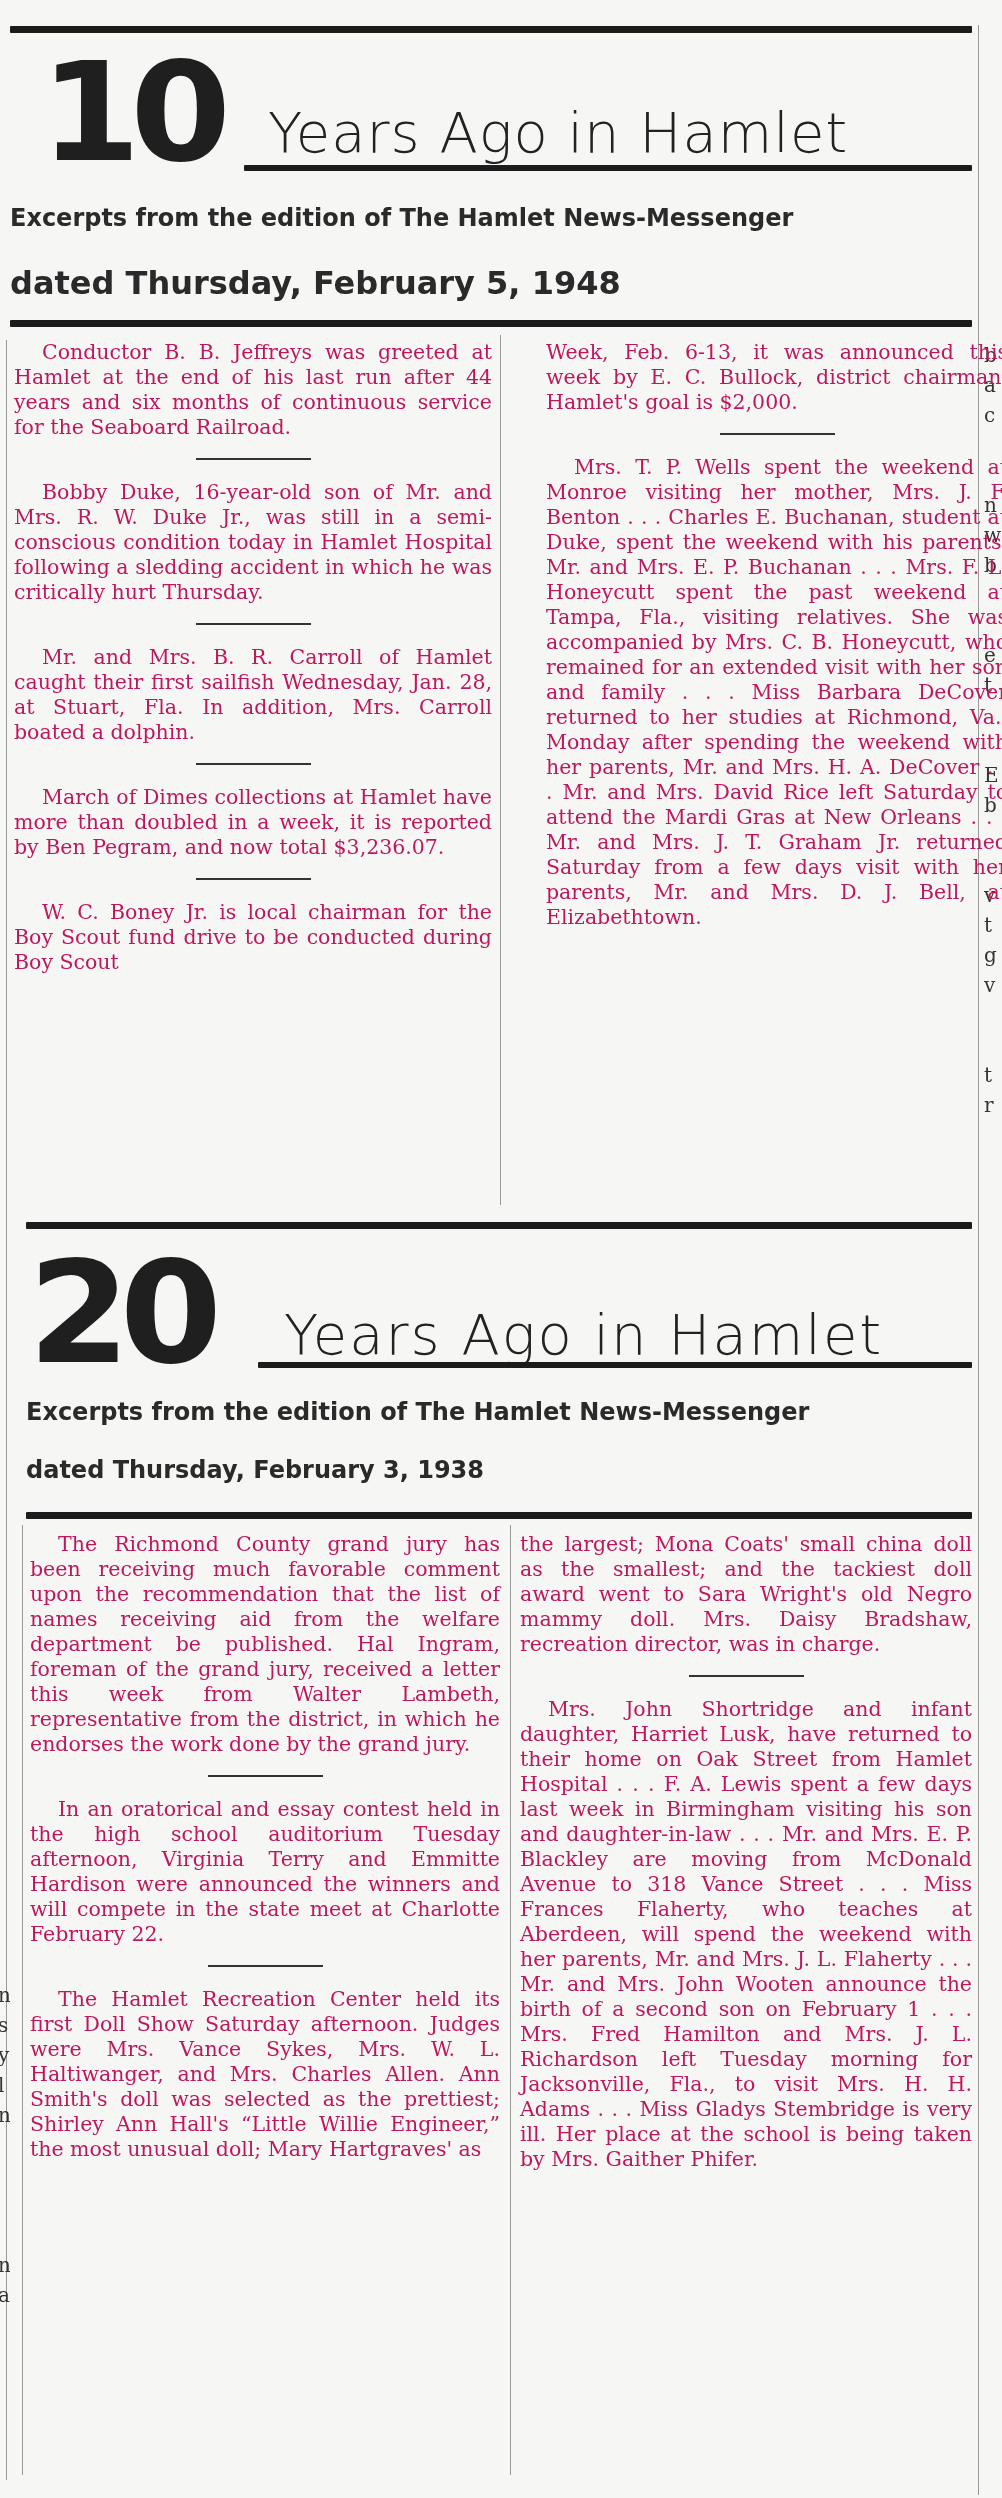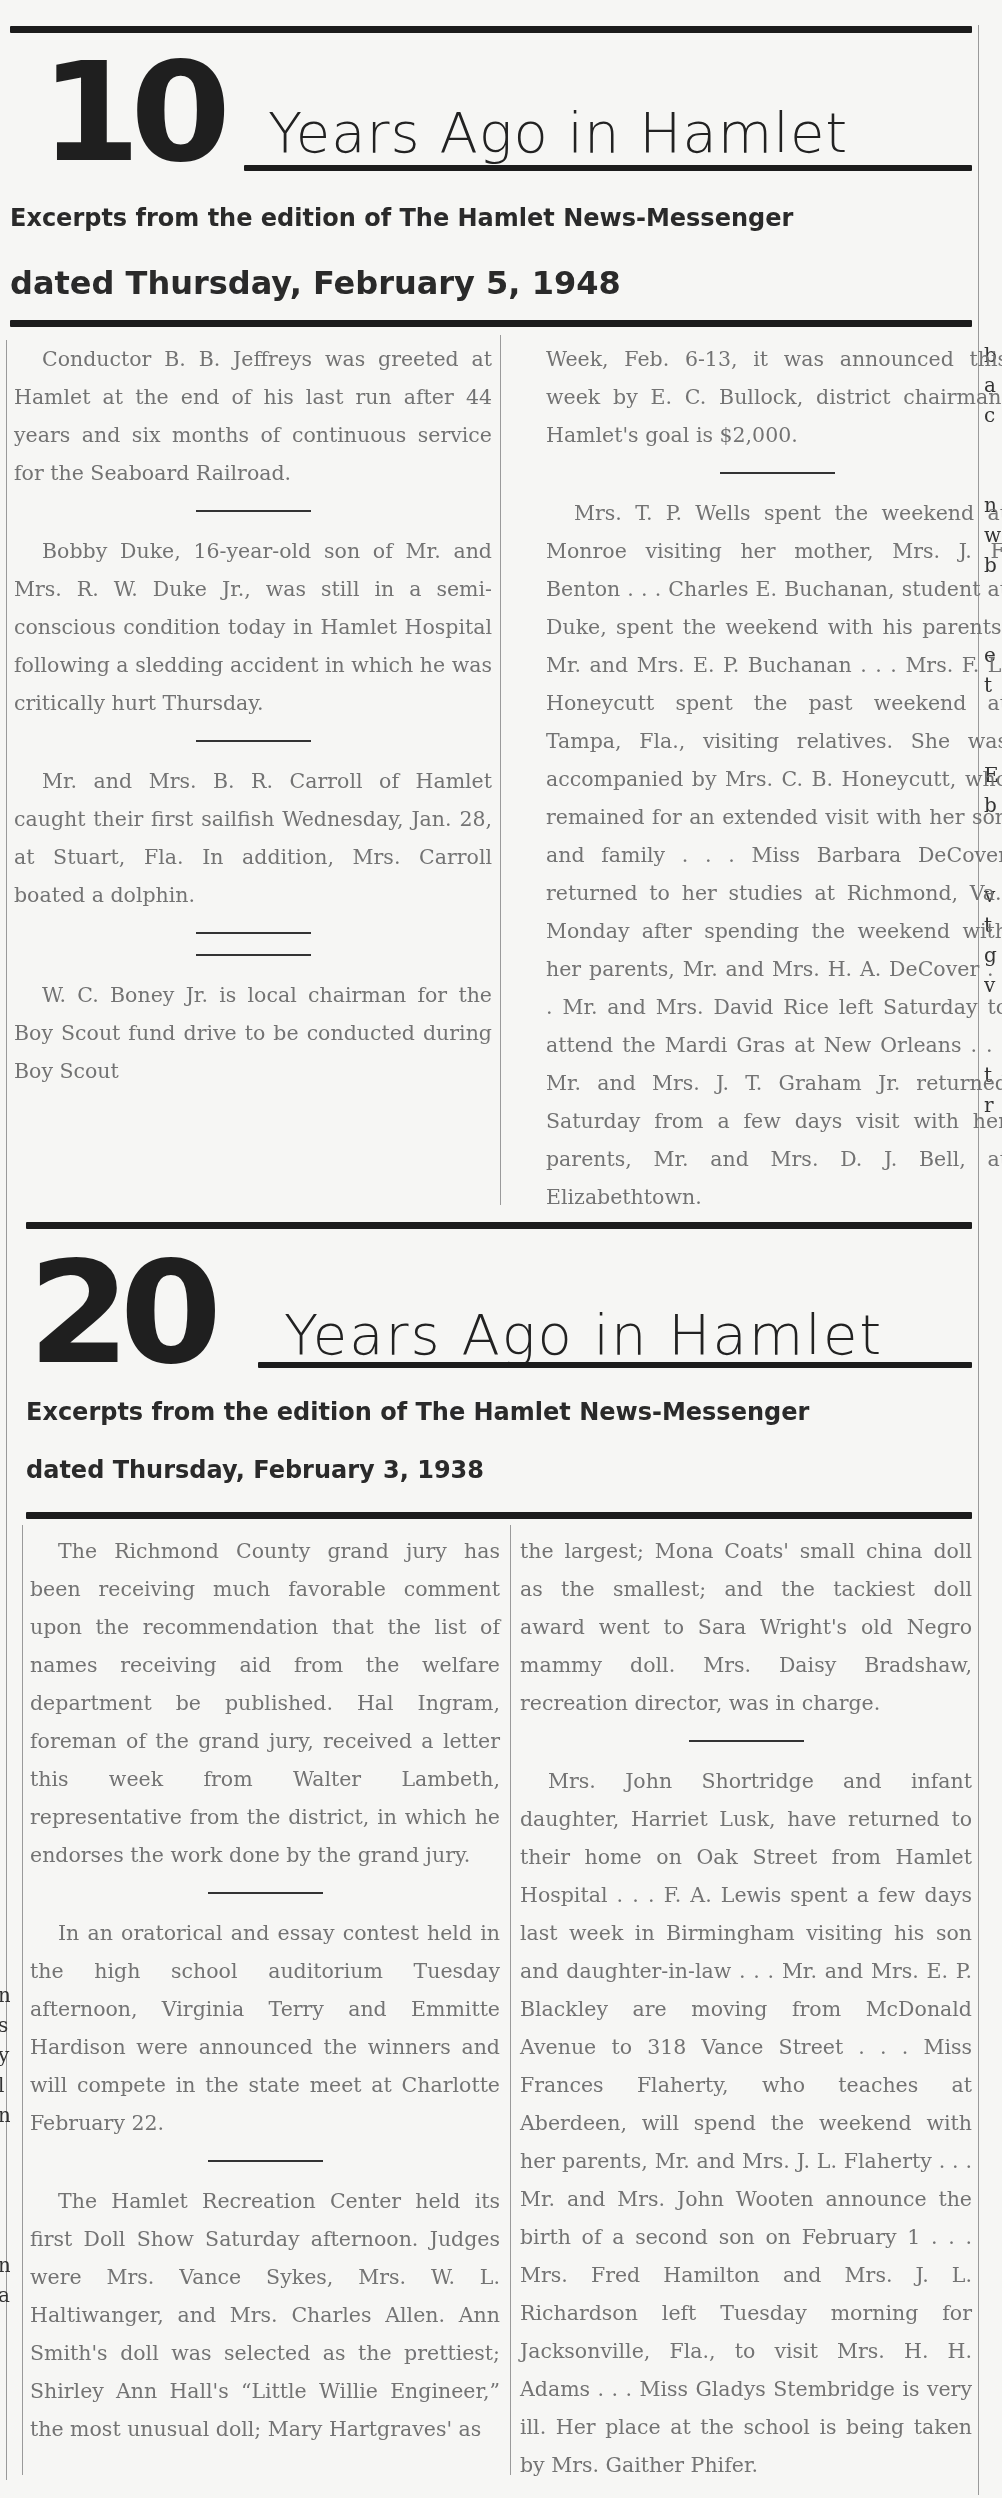--- a/index.html
+++ b/index.html
@@ -62,22 +62,22 @@
       position: absolute;
       font-family: "DejaVu Sans", "Liberation Sans", sans-serif;
       font-weight: bold;
       color: #2a2a2a;
       white-space: nowrap;
     }
     .col {
       position: absolute;
       font-family: "DejaVu Serif", "Liberation Serif", serif;
       font-size: 20.5px;
-      line-height: 38px;
-      color: #737373;
+      line-height: 25px;
+      color: #be185d;
       text-align: justify;
     }
     .col p {
       margin: 0;
       text-indent: 28px;
       hyphens: manual;
     }
     .col p.cont { text-indent: 0; }
     .col .sep {
       width: 115px;
@@ -160,20 +160,21 @@
 
     <div class="hrule" style="left:10px; top:320px; width:962px;"></div>
 
     <div class="col" style="left:14px; top:340px; width:478px;">
       <p>Conductor B. B. Jeffreys was greeted at Hamlet at the end of his last run after 44 years and six months of continuous service for the Seaboard Railroad.</p>
       <div class="sep"></div>
       <p>Bobby Duke, 16-year-old son of Mr. and Mrs. R. W. Duke Jr., was still in a semi-conscious condition today in Hamlet Hospital following a sledding accident in which he was critically hurt Thursday.</p>
       <div class="sep"></div>
       <p>Mr. and Mrs. B. R. Carroll of Hamlet caught their first sailfish Wednesday, Jan. 28, at Stuart, Fla. In addition, Mrs. Carroll boated a dolphin.</p>
       <div class="sep"></div>
+      <p>March of Dimes collections at Hamlet have more than doubled in a week, it is reported by Ben Pegram, and now total $3,236.07.</p>
       <div class="sep"></div>
       <p>W. C. Boney Jr. is local chairman for the Boy Scout fund drive to be conducted during Boy Scout</p>
     </div>
 
     <div class="vrule" style="left:500px; top:335px; height:870px;"></div>
 
     <div class="col" style="left:510px; top:340px; width:462px;margin-left:36px;">
       <p class="cont">Week, Feb. 6-13, it was announced this week by E. C. Bullock, district chairman. Hamlet's goal is $2,000.</p>
       <div class="sep"></div>
       <p>Mrs. T. P. Wells spent the weekend at Monroe visiting her mother, Mrs. J. F. Benton . . . Charles E. Buchanan, student at Duke, spent the weekend with his parents, Mr. and Mrs. E. P. Buchanan . . . Mrs. F. L. Honeycutt spent the past weekend at Tampa, Fla., visiting relatives. She was accompanied by Mrs. C. B. Honeycutt, who remained for an extended visit with her son and family . . . Miss Barbara DeCover returned to her studies at Richmond, Va., Monday after spending the weekend with her parents, Mr. and Mrs. H. A. DeCover . . . Mr. and Mrs. David Rice left Saturday to attend the Mardi Gras at New Orleans . . . Mr. and Mrs. J. T. Graham Jr. returned Saturday from a few days visit with her parents, Mr. and Mrs. D. J. Bell, at Elizabethtown.</p>

